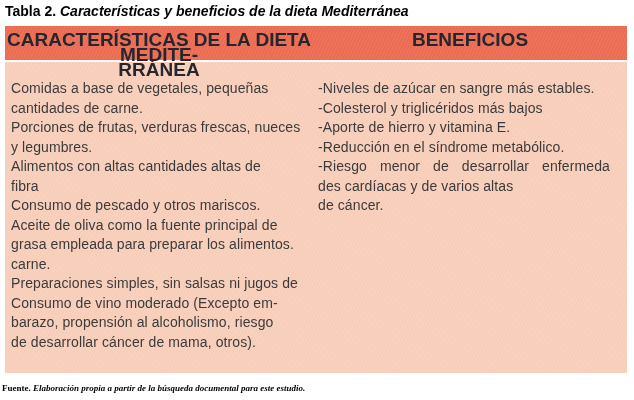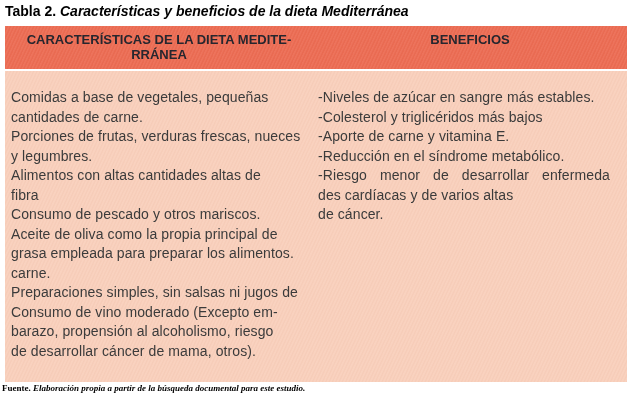--- a/index.html
+++ b/index.html
@@ -29,28 +29,28 @@
   .doc-title .t-caption { font-weight: bold; font-style: italic; }
 
   .table-wrap {
     position: absolute;
     left: 5px;
     top: 26px;
     width: 622px;
   }
   .t-head {
     display: flex;
-    height: 43px;
+    height: 34px;
     background-color: var(--header-bg);
     background-image: repeating-linear-gradient(115deg,
       rgba(255,255,255,0.05) 0px, rgba(255,255,255,0.05) 1px,
       rgba(0,0,0,0.02) 2px, transparent 3px);
     color: var(--header-text);
     font-weight: bold;
-    font-size: 13px;
+    font-size: 19px;
     line-height: 15px;
   }
   .t-head .h-cell {
     padding-top: 6px;
     text-align: center;
   }
   .t-head .h-cell.c1 { width: 308px; }
   .t-head .h-cell.c2 { flex: 1; }
 
   .t-body {
@@ -108,32 +108,32 @@
 
   <div class="t-body">
     <div class="b-cell c1">
       <div class="cell-line">Comidas a base de vegetales, pequeñas</div>
       <div class="cell-line">cantidades de carne.</div>
       <div class="cell-line">Porciones de frutas, verduras frescas, nueces</div>
       <div class="cell-line">y legumbres.</div>
       <div class="cell-line">Alimentos con altas cantidades altas de</div>
       <div class="cell-line">fibra</div>
       <div class="cell-line">Consumo de pescado y otros mariscos.</div>
-      <div class="cell-line">Aceite de oliva como la propia principal de</div>
+      <div class="cell-line">Aceite de oliva como la fuente principal de</div>
       <div class="cell-line">grasa empleada para preparar los alimentos.</div>
       <div class="cell-line">carne.</div>
       <div class="cell-line">Preparaciones simples, sin salsas ni jugos de</div>
       <div class="cell-line">Consumo de vino moderado (Excepto em-</div>
       <div class="cell-line">barazo, propensión al alcoholismo, riesgo</div>
       <div class="cell-line">de desarrollar cáncer de mama, otros).</div>
     </div>
     <div class="b-cell c2">
       <div class="cell-line">-Niveles de azúcar en sangre más estables.</div>
       <div class="cell-line">-Colesterol y triglicéridos más bajos</div>
-      <div class="cell-line">-Aporte de carne y vitamina E.</div>
+      <div class="cell-line">-Aporte de hierro y vitamina E.</div>
       <div class="cell-line">-Reducción en el síndrome metabólico.</div>
       <div class="cell-line spread">-Riesgo menor de desarrollar enfermeda</div>
       <div class="cell-line">des cardíacas y de varios altas</div>
       <div class="cell-line">de cáncer.</div>
     </div>
   </div>
 </div>
 
 <div class="source-note">
   <span class="s-label">Fuente.</span>

